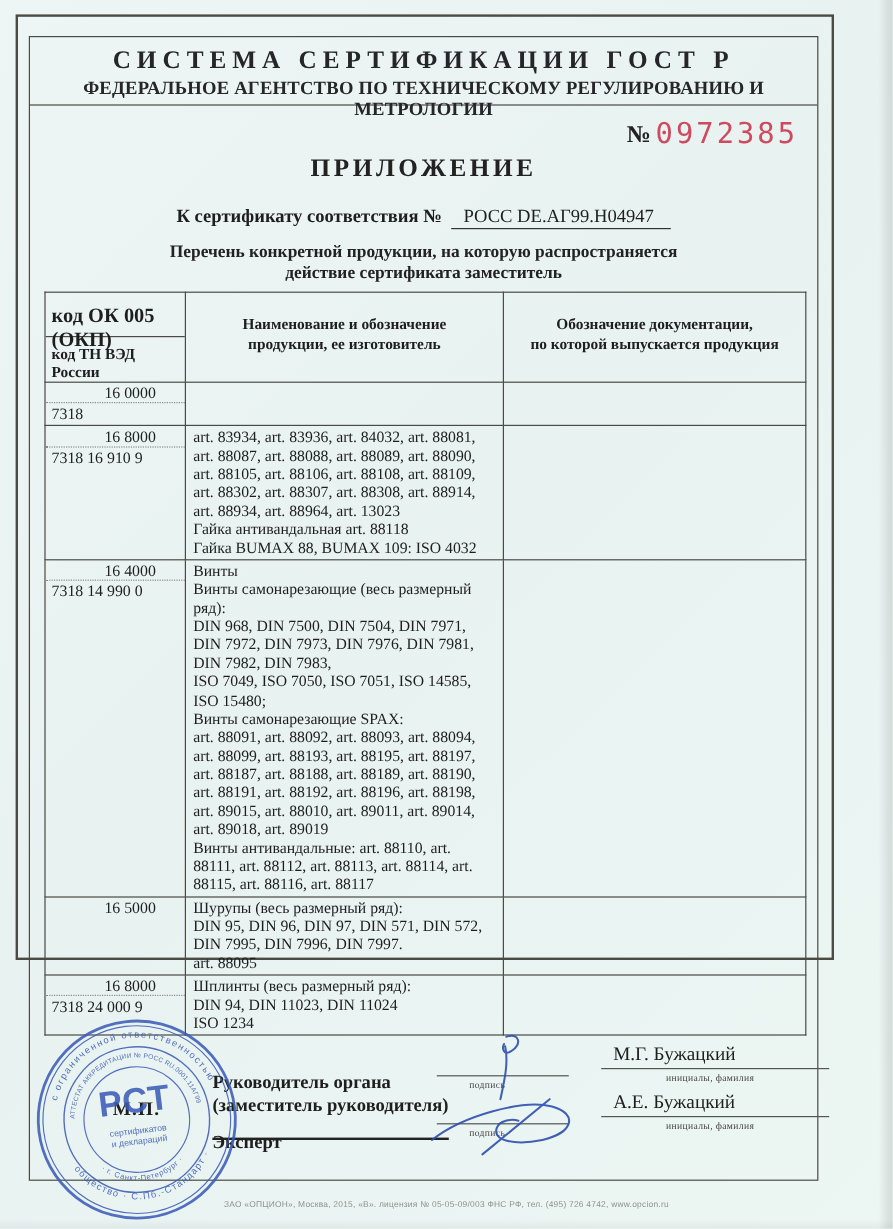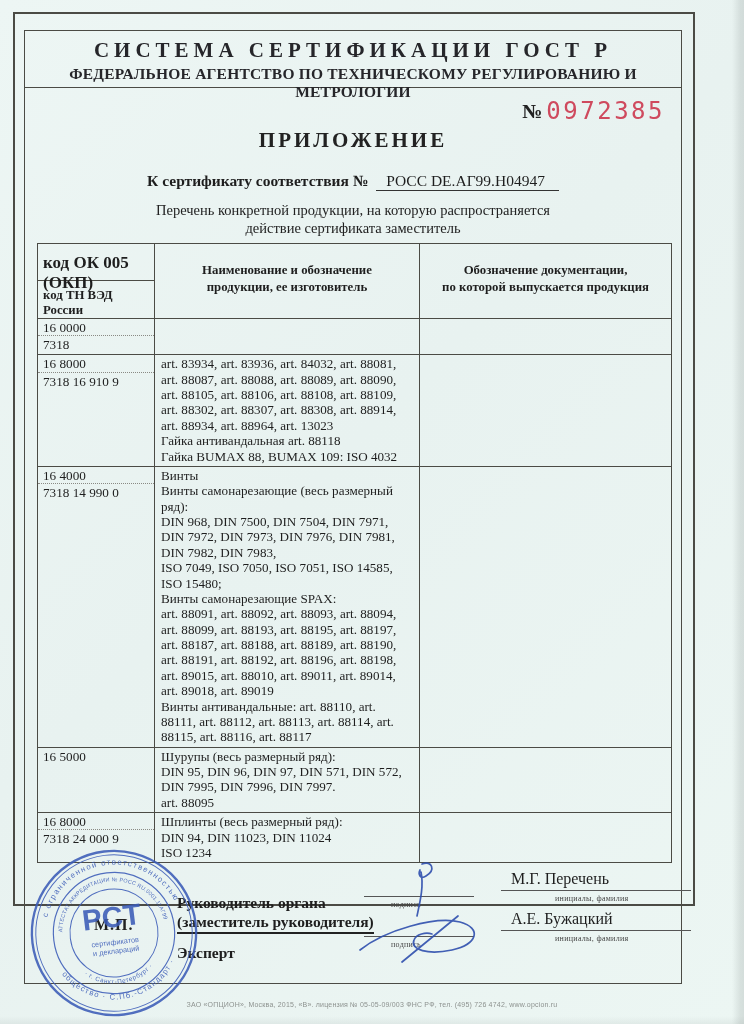--- a/index.html
+++ b/index.html
@@ -7,21 +7,21 @@
     width:744px;height:1024px;position:relative;overflow:hidden;
     background:linear-gradient(135deg,#edf6f4 0%,#e8f2f0 45%,#ecf6f3 100%);
     font-family:"Liberation Serif", serif;color:#1e1e1e;
     -webkit-font-smoothing:antialiased;
   }
   .scan-edge-right{position:absolute;right:0;top:0;width:12px;height:100%;
     background:linear-gradient(to right,rgba(0,0,0,0) 0%,rgba(120,130,128,0.18) 70%,rgba(150,158,156,0.28) 100%);}
   .scan-edge-bottom{position:absolute;left:0;bottom:0;width:100%;height:8px;
     background:linear-gradient(to bottom,rgba(0,0,0,0) 0%,rgba(120,130,128,0.10) 100%);}
 
-  .outer-frame{position:absolute;left:13px;top:12px;width:682px;height:894px;
+  .outer-frame{position:absolute;left:13px;top:12px;width:682px;height:788px;
     border:2px solid #4b4b45;box-sizing:border-box;}
   .inner-frame{position:absolute;left:11px;top:18px;width:658px;height:954px;
     border:1.5px solid #4b4b45;box-sizing:border-box;}
 
   .header-box{position:absolute;left:0;top:0;width:100%;height:57px;
     border-bottom:1.5px solid #4b4b45;box-sizing:border-box;text-align:center;}
   .hdr1{margin-top:7px;font-size:21px;font-weight:bold;letter-spacing:5px;color:#26262a;}
   .hdr2{margin-top:2px;font-size:15.5px;font-weight:bold;letter-spacing:0.2px;color:#26262a;}
 
   .serial{position:absolute;top:66px;right:16px;white-space:nowrap;}
@@ -30,42 +30,42 @@
     color:#cf4a5e;letter-spacing:2.5px;vertical-align:-1px;}
 
   .appendix-title{position:absolute;top:97px;width:100%;text-align:center;
     font-size:21px;font-weight:bold;letter-spacing:3px;color:#222;}
 
   .cert-line{position:absolute;top:141px;width:100%;text-align:center;font-size:15.5px;}
   .cert-line .lbl{font-weight:bold;}
   .cert-line .num{font-weight:normal;border-bottom:1px solid #333;padding:0 14px 1px 10px;margin-left:4px;}
 
   .subtitle{position:absolute;top:171px;width:100%;text-align:center;
-    font-size:14.5px;font-weight:normal;line-height:1.22;color:#222;}
+    font-size:14.5px;font-weight:bold;line-height:1.22;color:#222;}
 
   .tbl-wrap{position:absolute;left:12px;top:212px;}
   table.products{border-collapse:collapse;table-layout:fixed;width:634px;}
   table.products td{border:1.5px solid #4b4b45;vertical-align:top;padding:0;box-sizing:border-box;}
   td.c1{width:117px;}  td.c2{width:265px;}  td.c3{width:252px;}
   .hc1t{height:37px;border-bottom:1.2px solid #4b4b45;box-sizing:border-box;
     padding:9px 4px 0 5px;font-weight:bold;font-size:17px;}
   .hc1b{padding:7px 4px 0 5px;font-weight:bold;font-size:12.8px;}
   .hc23{display:flex;align-items:center;justify-content:center;height:69px;
     text-align:center;font-weight:bold;font-size:12.8px;line-height:1.3;white-space:pre-line;}
-  .code1{padding:1px 4px 0 5px;font-size:13.2px;line-height:1.15;}
+  .code1{padding:1px 4px 0 5px;font-size:13.2px;line-height:1.15;margin-left:44px;}
   .code2{padding:1px 4px 2px 5px;font-size:13.2px;line-height:1.15;
     border-top:1px dotted #8a8a84;}
   .name{padding:1px 5px 2px 6px;font-size:13.1px;line-height:1.175;white-space:pre-line;}
   tr.r0 td{height:30px;} tr.r1 td{height:110px;} tr.r2 td{height:267px;}
   tr.r3 td{height:64px;} tr.r4 td{height:46px;}
 
   .sig-block{position:absolute;left:0;top:813px;width:100%;height:140px;font-size:15px;}
   .role1a{position:absolute;left:152px;top:50px;font-weight:bold;font-size:15.5px;}
   .role1b{position:absolute;left:152px;top:69px;font-weight:bold;font-size:15.5px;
-    border-bottom:2px solid #222;padding-bottom:1px;}
+    border-bottom:2px solid #222;padding-bottom:17px;}
   .role2{position:absolute;left:152px;top:100px;font-weight:bold;font-size:15.5px;}
   .sline{position:absolute;border-bottom:1px solid #555;}
   .sl1{left:339px;top:52px;width:110px;}
   .sl2{left:339px;top:92px;width:110px;}
   .nline1{left:476px;top:46px;width:190px;}
   .nline2{left:476px;top:86px;width:190px;}
   .under-lbl{position:absolute;font-size:8px;color:#444;letter-spacing:0.3px;}
   .ul1{left:366px;top:56px;} .ul2{left:366px;top:96px;}
   .ul3{left:530px;top:50px;} .ul4{left:530px;top:90px;}
   .name1{position:absolute;left:486px;top:26px;font-size:16px;}
@@ -211,21 +211,21 @@
     <div class="sline sl1"></div>
     <div class="sline sl2"></div>
     <div class="sline nline1"></div>
     <div class="sline nline2"></div>
 
     <div class="under-lbl ul1">подпись</div>
     <div class="under-lbl ul2">подпись</div>
     <div class="under-lbl ul3">инициалы, фамилия</div>
     <div class="under-lbl ul4">инициалы, фамилия</div>
 
-    <div class="name1">М.Г. Перечень</div>
+    <div class="name1">М.Г. Бужацкий</div>
     <div class="name2">А.Е. Бужацкий</div>
   </div>
 
 </div>
 </div>
 
 <div class="mp-mark">М.П.</div>
 
 <svg class="stamp" viewBox="0 0 180 180">
   <g fill="none" stroke="#3c5cb8">

